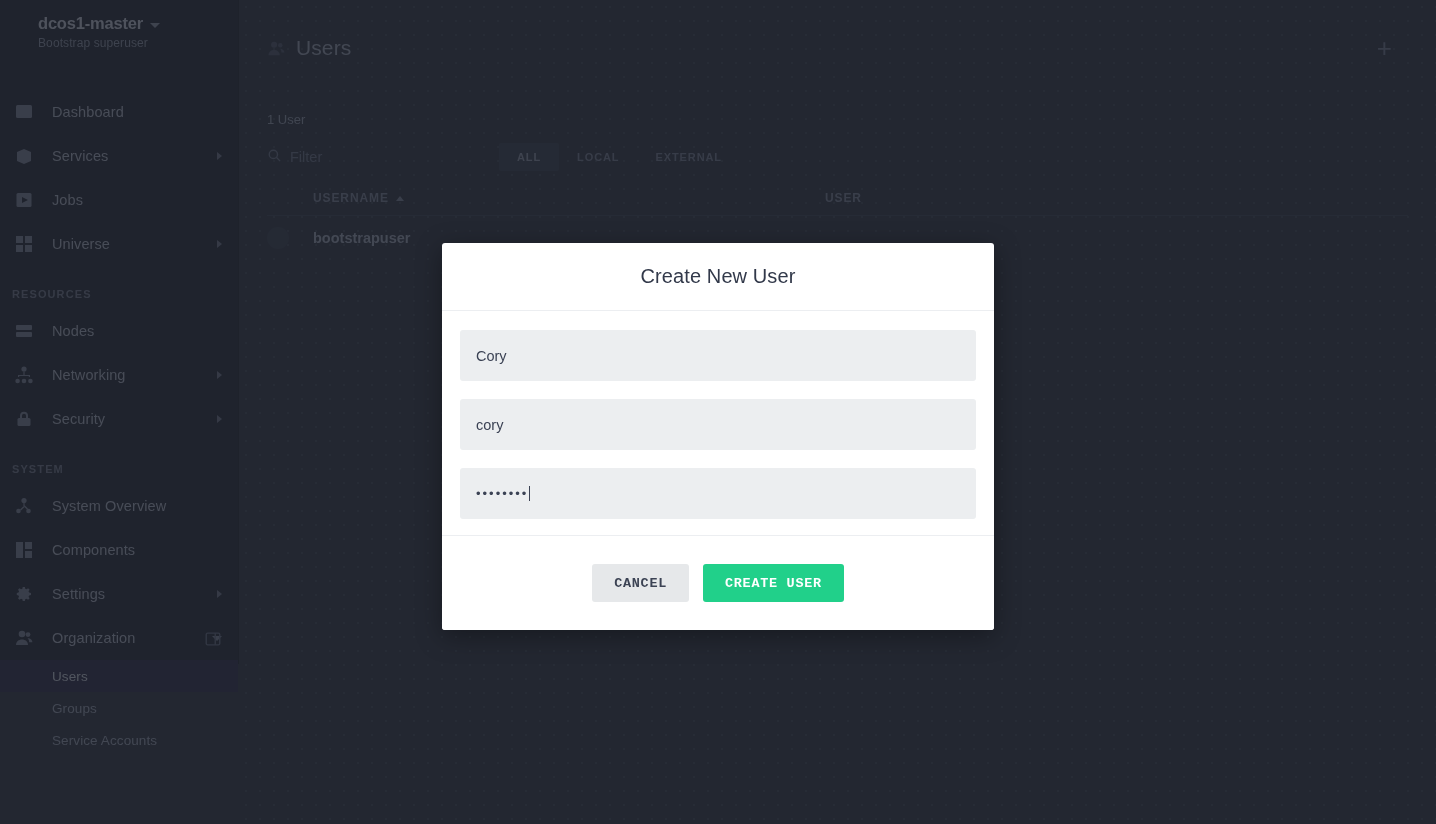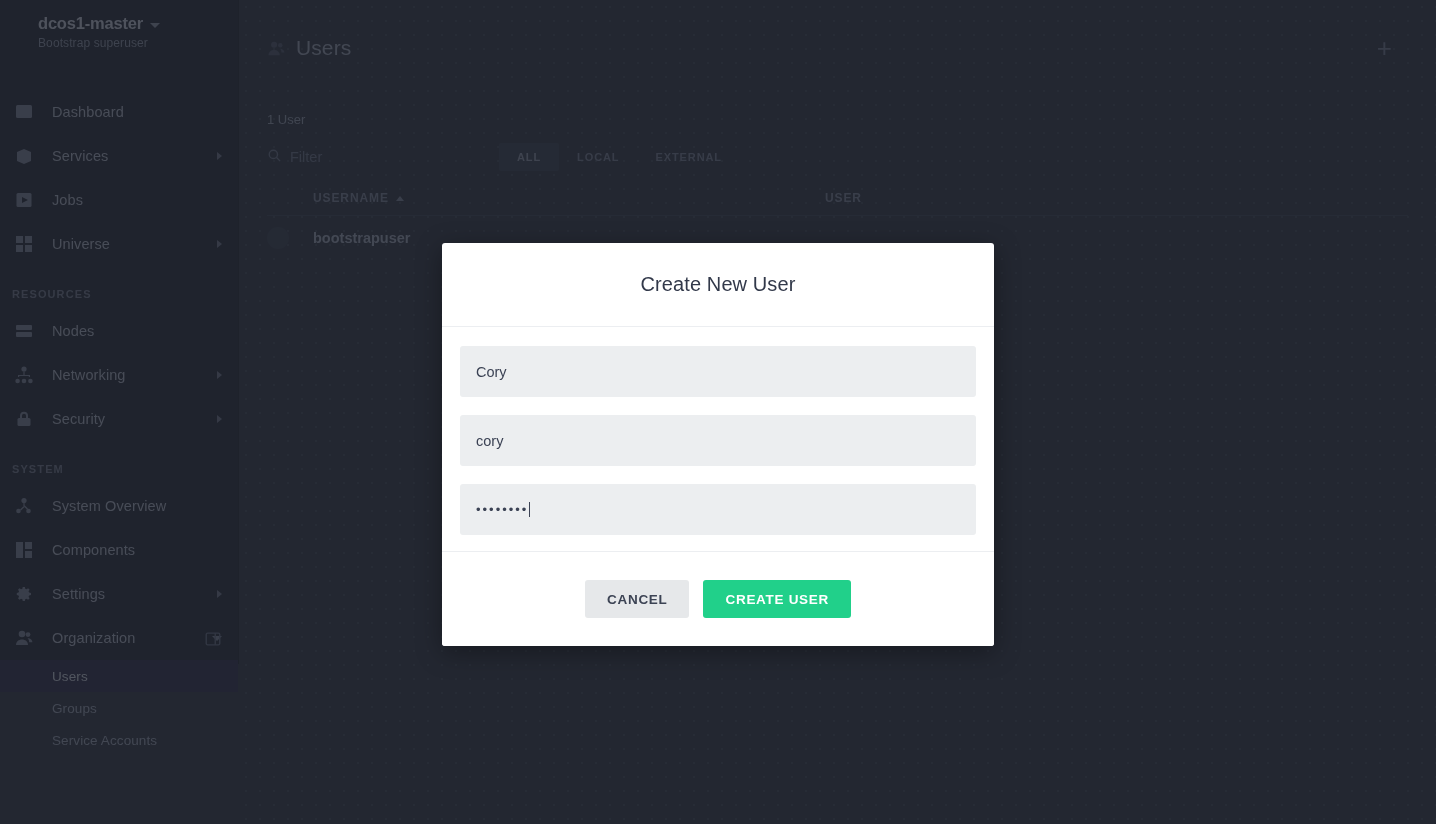--- a/index.html
+++ b/index.html
@@ -267,21 +267,21 @@
     left: 442px;
     top: 243px;
     width: 552px;
     background: #ffffff;
     border-radius: 3px;
     box-shadow: 0 6px 26px rgba(0,0,0,0.35);
     z-index: 60;
     overflow: hidden;
   }
   .modal-header {
-    height: 84px;
+    height: 68px;
     display: flex;
     align-items: center;
     justify-content: center;
     border-bottom: 1px solid #eceef1;
   }
   .modal-title {
     font-size: 20px;
     color: #32394a;
     letter-spacing: 0.1px;
   }
@@ -326,21 +326,21 @@
     gap: 14px;
     background: #fff;
   }
   .btn {
     border: none;
     border-radius: 3px;
     font-size: 13.5px;
     font-weight: bold;
     letter-spacing: 0.7px;
     cursor: pointer;
-    font-family: Liberation Sans, sans-serif;
+    font-family: Liberation Mono, monospace;
     height: 38px;
   }
   .btn-cancel {
     background: #e6e8ea;
     color: #3c4354;
     padding: 0 22px;
   }
   .btn-create {
     background: #21d08a;
     color: #ffffff;

